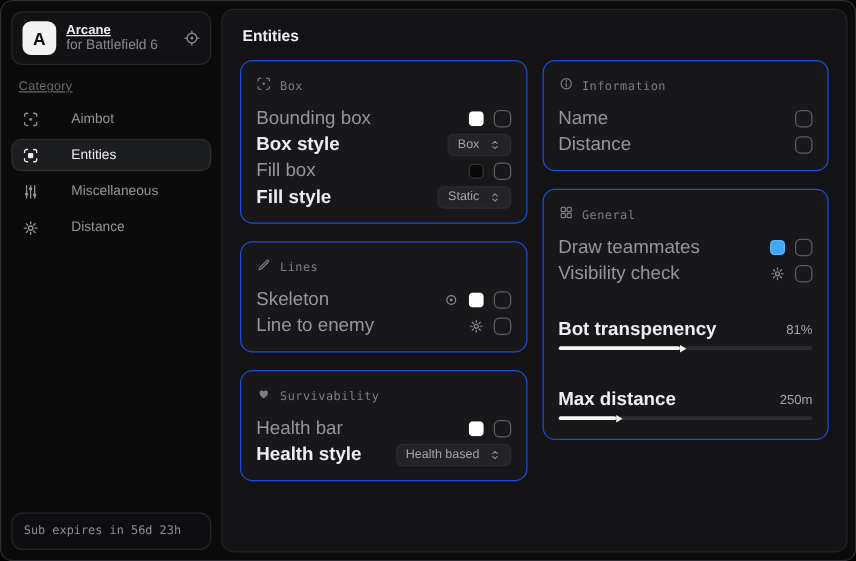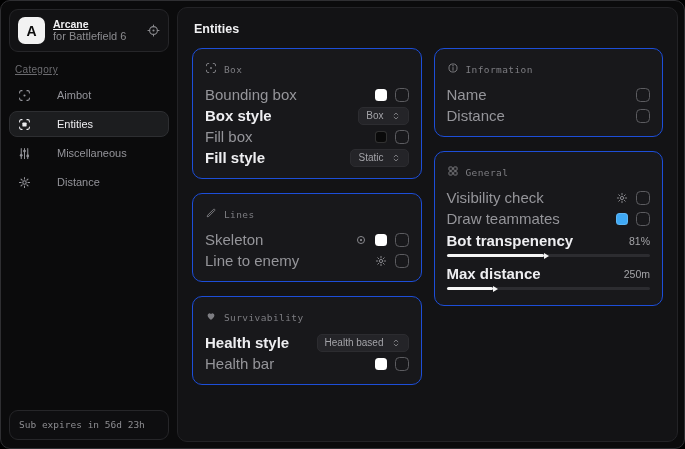--- a/index.html
+++ b/index.html
@@ -41,21 +41,21 @@
   .row-label{font-size:15px;color:#95959a;}
   .row-label.em{color:#eeeef1;font-weight:700;}
   .controls{display:flex;align-items:center;gap:8px;}
   .mini-ic{display:flex;align-items:center;color:#8a8a8f;cursor:pointer;}
   .swatch{width:12px;height:12px;border-radius:3.5px;border:1px solid rgba(255,255,255,.16);cursor:pointer;flex:0 0 auto;}
   .checkbox{width:14px;height:14px;border-radius:4.5px;border:1.5px solid #5c5c60;background:transparent;padding:0;cursor:pointer;flex:0 0 auto;}
 
   .select{display:flex;align-items:center;gap:7px;height:18px;padding:0 7px;background:#242428;border:1px solid #2c2c30;border-radius:5px;color:#a3a3a8;font-size:10px;cursor:pointer;}
   .select .unfold{display:flex;align-items:center;color:#8f8f94;}
 
-  .slider-group{padding:3px 0 5px;}
+  .slider-group{padding:3px 0 5px;margin-top:23px;}
   .slider-top{display:flex;align-items:center;justify-content:space-between;min-height:17px;}
   .slider-value{font-size:10.5px;color:#a4a4a8;}
   .track{position:relative;height:3px;background:#2c2c30;border-radius:2px;margin-top:5px;cursor:pointer;}
   .fill{position:absolute;left:0;top:0;height:3px;background:#f5f5f5;border-radius:2px;}
   .thumb{position:absolute;top:50%;transform:translateY(-50%);width:0;height:0;border-left:5px solid #f5f5f5;border-top:3.5px solid transparent;border-bottom:3.5px solid transparent;}
 </style>
 </head>
 <body>
 
 <div class="window">
@@ -210,39 +210,39 @@
             </div>
           </section>
           <section class="card">
             <div class="card-head">
               <span><svg width="12" height="12" viewBox="0 0 16 16" fill="none" stroke="currentColor" stroke-width="1.3">
                   <path d="M8 13S3.5 10.3 3.5 7a2.5 2.5 0 0 1 4.5-1.5A2.5 2.5 0 0 1 12.5 7c0 3.3-4.5 6-4.5 6z" fill="currentColor" stroke="none"></path>
                 </svg></span>
               <span class="card-title">Survivability</span>
             </div>
             <div class="row">
+              <span class="row-label">Health bar</span>
+              <div class="controls">
+                <span class="swatch" style="background: rgb(255, 255, 255);"></span>
+                <button class="checkbox"></button>
+              </div>
+            </div>
+            <div class="row">
               <span class="row-label em">Health style</span>
               <div class="controls">
                 <button class="select">
                   <span>Health based</span>
                   <span class="unfold">
                     <svg width="10" height="10" viewBox="0 0 16 16" fill="none" stroke="currentColor" stroke-width="1.3">
                       <path d="M5 6.1 8 3.3l3 2.8M5 9.9l3 2.8 3-2.8" stroke-linecap="round" stroke-linejoin="round"></path>
                     </svg>
                   </span>
                 </button>
               </div>
             </div>
-            <div class="row">
-              <span class="row-label">Health bar</span>
-              <div class="controls">
-                <span class="swatch" style="background: rgb(255, 255, 255);"></span>
-                <button class="checkbox"></button>
-              </div>
-            </div>
           </section>
         </div>
       <div class="col" id="col-right">
           <section class="card">
             <div class="card-head">
               <span><svg width="12" height="12" viewBox="0 0 16 16" fill="none" stroke="currentColor" stroke-width="1.3">
                   <circle cx="8" cy="8" r="5.4"></circle>
                   <path d="M8 7.4V11" stroke-linecap="round"></path>
                   <circle cx="8" cy="5.1" r=".95" fill="currentColor" stroke="none"></circle>
                 </svg></span>
@@ -263,40 +263,40 @@
           </section>
           <section class="card">
             <div class="card-head">
               <span><svg width="12" height="12" viewBox="0 0 16 16" fill="none" stroke="currentColor" stroke-width="1.3">
                   <rect x="2.6" y="2.6" width="4.5" height="4.5" rx="1"></rect>
                   <rect x="8.9" y="2.6" width="4.5" height="4.5" rx="1"></rect>
                   <rect x="2.6" y="8.9" width="4.5" height="4.5" rx="1"></rect>
                   <rect x="8.9" y="8.9" width="4.5" height="4.5" rx="1"></rect>
                 </svg></span>
               <span class="card-title">General</span>
+            </div>
+            <div class="row">
+              <span class="row-label">Draw teammates</span>
+              <div class="controls">
+                <span class="swatch" style="background: rgb(63, 169, 245);"></span>
+                <button class="checkbox"></button>
+              </div>
             </div>
             <div class="row">
               <span class="row-label">Visibility check</span>
               <div class="controls">
                 <span class="mini-ic">
                   <svg width="12" height="12" viewBox="0 0 16 16" fill="none" stroke="currentColor" stroke-width="1.3">
                     <circle cx="8" cy="8" r="2.1"></circle>
                     <path d="M8 1.8v2M8 12.2v2M1.8 8h2M12.2 8h2M3.7 3.7l1.4 1.4M10.9 10.9l1.4 1.4M12.3 3.7l-1.4 1.4M5.1 10.9l-1.4 1.4" stroke-linecap="round"></path>
                   </svg>
                 </span>
                 <button class="checkbox"></button>
               </div>
             </div>
-            <div class="row">
-              <span class="row-label">Draw teammates</span>
-              <div class="controls">
-                <span class="swatch" style="background: rgb(63, 169, 245);"></span>
-                <button class="checkbox"></button>
-              </div>
-            </div>
             <div class="slider-group">
               <div class="slider-top">
                 <span class="row-label em">Bot transpenency</span>
                 <span class="slider-value">81%</span>
               </div>
               <div class="track">
                 <div class="fill" style="width: 48%;"></div>
                 <div class="thumb" style="left: 48%;"></div>
               </div>
             </div>

